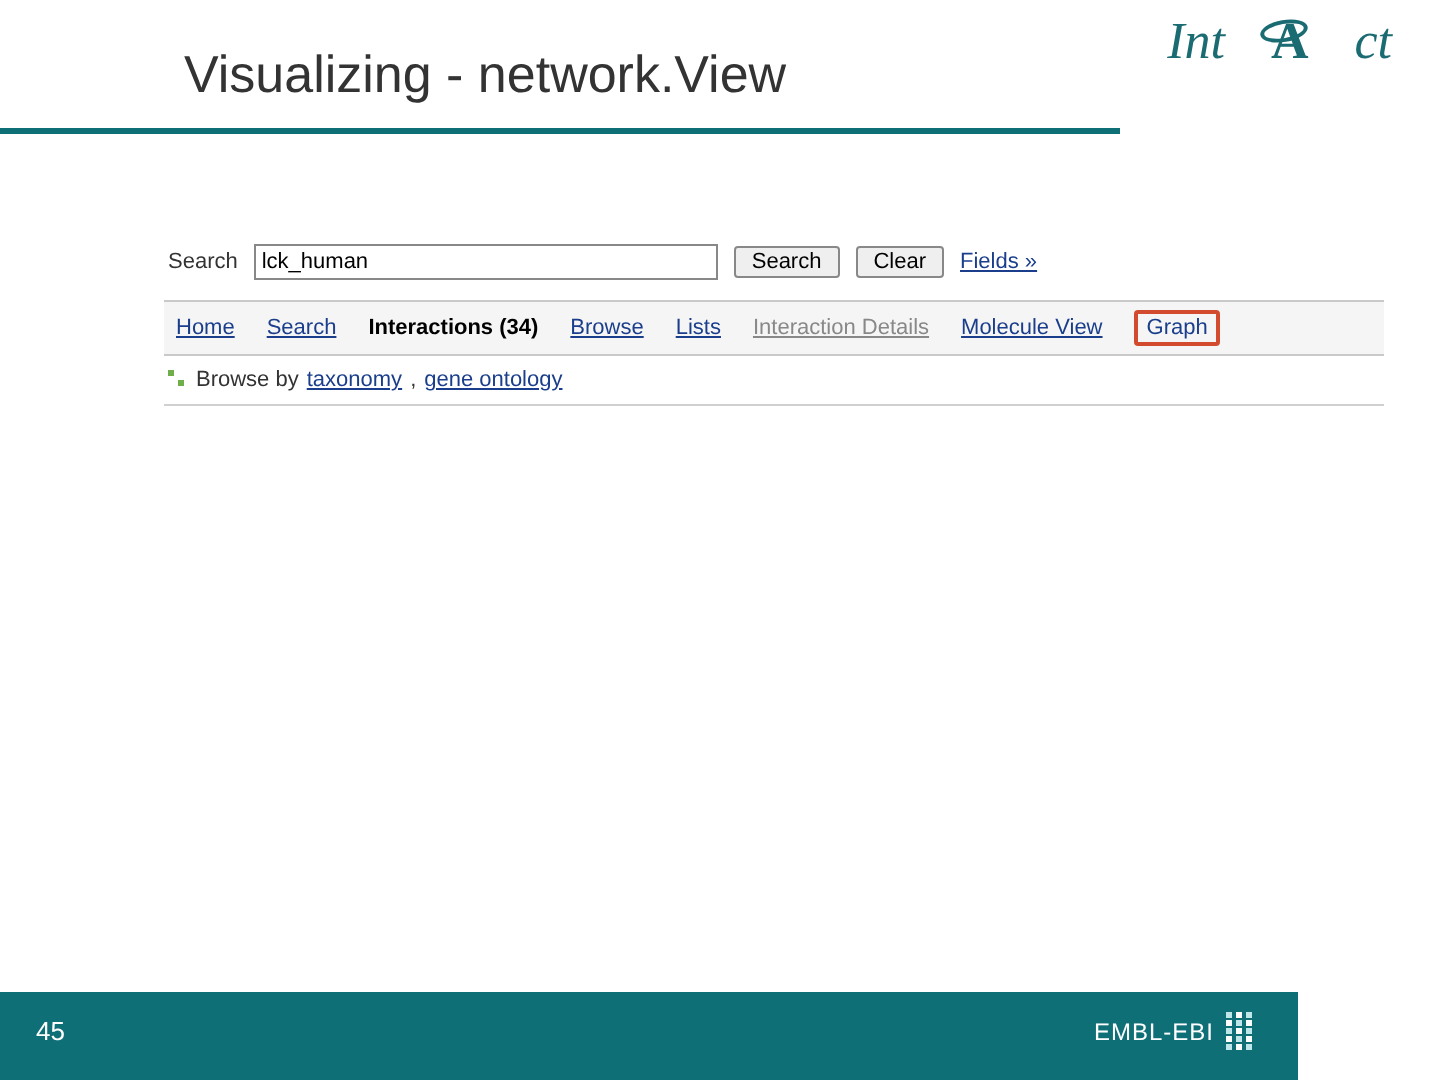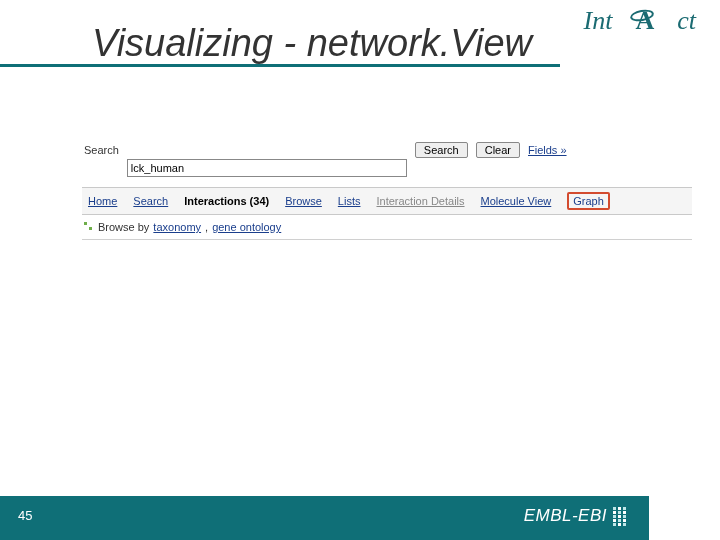--- a/index.html
+++ b/index.html
@@ -6,31 +6,31 @@
   html, body { width: 720px; height: 540px; font-family: Arial, Helvetica, sans-serif; background: #fff; }
   .slide { position: relative; width: 720px; height: 540px; overflow: hidden; }
 
   
   .top-logo { position: absolute; top: 6px; right: 24px; font-family: Georgia, 'Times New Roman', serif; font-style: italic; font-size: 26px; color: #1b6b72; display: flex; align-items: center; gap: 20px; }
   .top-logo .lpart { font-style: italic; }
   .top-logo .A { font-style: normal; font-weight: bold; position: relative; display: inline-block; padding: 0 2px; margin: 0 1px; }
   .top-logo .A .ring { position: absolute; top: 4px; left: -3px; width: 24px; height: 11px; border: 2px solid #1b6b72; border-radius: 50%; transform: rotate(-10deg); }
 
   
-  .title { position: absolute; top: 22px; left: 92px; font-size: 38px; color: #333; font-style: italic; }
+  .title { position: absolute; top: 22px; left: 92px; font-size: 26px; color: #333; }
   .title-rule { position: absolute; top: 64px; left: 0; width: 560px; height: 3px; background: #0f6f77; }
 
   
   .side-text { position: absolute; left: 4px; bottom: 78px; transform: rotate(-90deg); transform-origin: left bottom; font-weight: bold; font-size: 22px; color: #000; white-space: nowrap; width: 410px; }
 
   
   .panel { position: absolute; top: 118px; left: 82px; width: 610px; font-size: 11px; color: #333; }
   .row-search { display: flex; align-items: center; gap: 8px; padding: 4px 2px; }
   .row-search .lbl { font-size: 11px; }
-  .row-search input[type=text] { width: 280px; height: 18px; font-size: 11px; padding: 1px 3px; border: 1px solid #888; margin-top: 37px; }
+  .row-search input[type=text] { width: 232px; height: 18px; font-size: 11px; padding: 1px 3px; border: 1px solid #888; }
   .btn { font-size: 11px; padding: 1px 8px; border: 1px solid #888; background: #efefef; border-radius: 2px; cursor: pointer; }
   .lnk { color: #1a3e8c; text-decoration: underline; font-size: 11px; cursor: pointer; }
   .lnk.dis { color: #777; text-decoration: underline; }
 
   .tabrow { margin-top: 6px; border-top: 1px solid #c9c9c9; border-bottom: 1px solid #c9c9c9; background: #f5f5f5; padding: 4px 6px; display: flex; gap: 16px; align-items: center; flex-wrap: nowrap; }
   .tabrow .tab { color: #1a3e8c; text-decoration: underline; cursor: pointer; white-space: nowrap; }
   .tabrow .tab.active { color: #000; text-decoration: none; font-weight: bold; }
   .tabrow .tab.disabled { color: #888; }
   .tabrow .highlight { border: 2px solid #d34b2f; border-radius: 2px; padding: 1px 4px; text-decoration: none; color: #1a3e8c; }
 
@@ -41,21 +41,21 @@
 
   .divider { height: 1px; background: #d0d0d0; margin: 4px 0 8px 0; }
 
   .msg { font-size: 11px; padding: 2px 4px; }
   .msg .bullet { display: inline-block; width: 6px; height: 6px; background: #333; margin-right: 4px; vertical-align: middle; }
   .msg .info-icon { display: inline-block; width: 12px; height: 12px; border-radius: 50%; background: #5a8fcb; color: #fff; font-size: 9px; line-height: 12px; text-align: center; font-weight: bold; margin: 0 2px; }
 
   
   .footer { position: absolute; left: 0; bottom: 0; width: 649px; height: 44px; background: #0f6f77; color: #fff; }
   .footer .pnum { position: absolute; left: 18px; top: 12px; font-size: 13px; }
-  .footer .ebi { position: absolute; right: 22px; top: 10px; font-size: 17px; letter-spacing: 0.5px; display: flex; align-items: center; gap: 6px; font-style: italic; }
+  .footer .ebi { position: absolute; right: 22px; top: 10px; font-size: 12px; letter-spacing: 0.5px; display: flex; align-items: center; gap: 6px; }
   .footer .ebi .dots { display: grid; grid-template-columns: repeat(3, 4px); grid-template-rows: repeat(5, 3px); gap: 1px; }
   .footer .ebi .dots span { width: 3px; height: 3px; background: #bfe6e8; display: block; }
   .footer .ebi .dots span.on { background: #fff; }
 </style>
 </head>
 <body>
 
 <div class="slide">
 
   <div class="top-logo">

